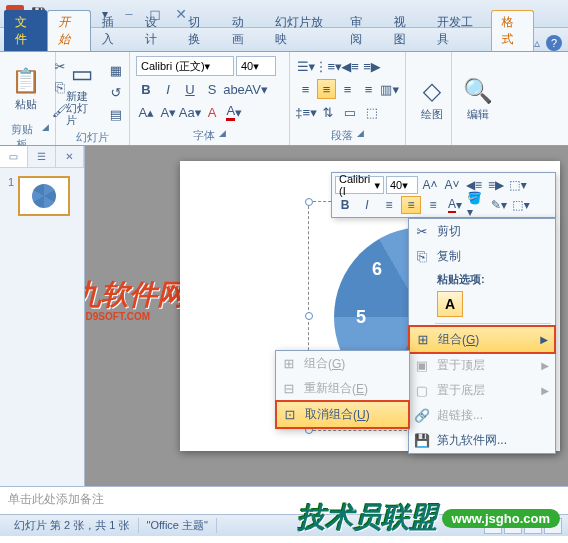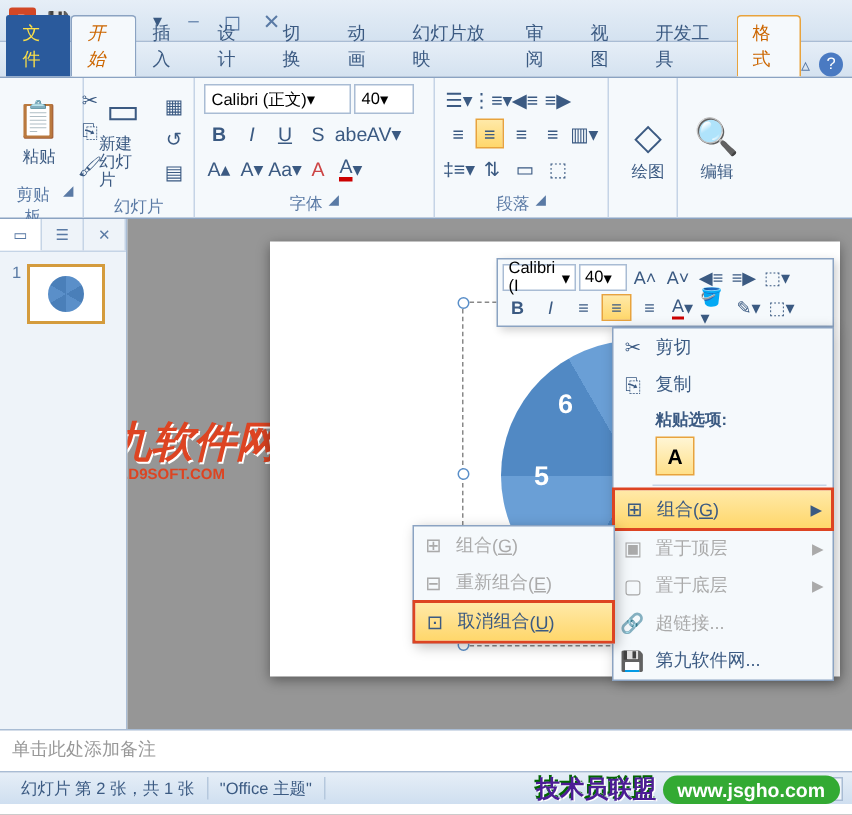--- a/index.html
+++ b/index.html
@@ -86,21 +86,21 @@
 .notes { height: 28px; background: #fff; border-top: 1px solid #a9bcd4; padding: 4px 8px; font-size: 12px; color: #999; }
 
 
 .statusbar { height: 22px; background: linear-gradient(#e6eef7, #cfdff0); display: flex; align-items: center; padding: 0 6px; font-size: 11px; color: #3b5a82; border-top: 1px solid #a9bcd4; }
 .status-seg { padding: 0 8px; border-right: 1px solid #b5c8dd; }
 .view-btns { display: flex; margin-left: auto; gap: 2px; }
 .view-btn { width: 18px; height: 16px; border: 1px solid #a9bcd4; background: #eef3f9; }
 
 
 .footer-wm { position: absolute; right: 8px; bottom: 6px; display: flex; align-items: center; gap: 4px; }
-.footer-wm-text { font-size: 16px; font-weight: bold; color: #4c1d95; text-shadow: 1px 1px #fff, -1px -1px #060; }
+.footer-wm-text { font-size: 28px; font-weight: bold; font-style: italic; color: #0f766e; text-shadow: 1px 1px #fff, -1px -1px #060; }
 .footer-wm-url { background: #3a3; color: #fff; padding: 2px 10px; border-radius: 10px; font-size: 13px; font-weight: bold; }
 </style>
 </head>
 <body>
 
 <div class="titlebar">
   <div class="app-icon">P</div>
   <div class="qat-btn">💾</div>
   <div class="qat-btn">↶</div>
   <div class="qat-btn">↷</div>

